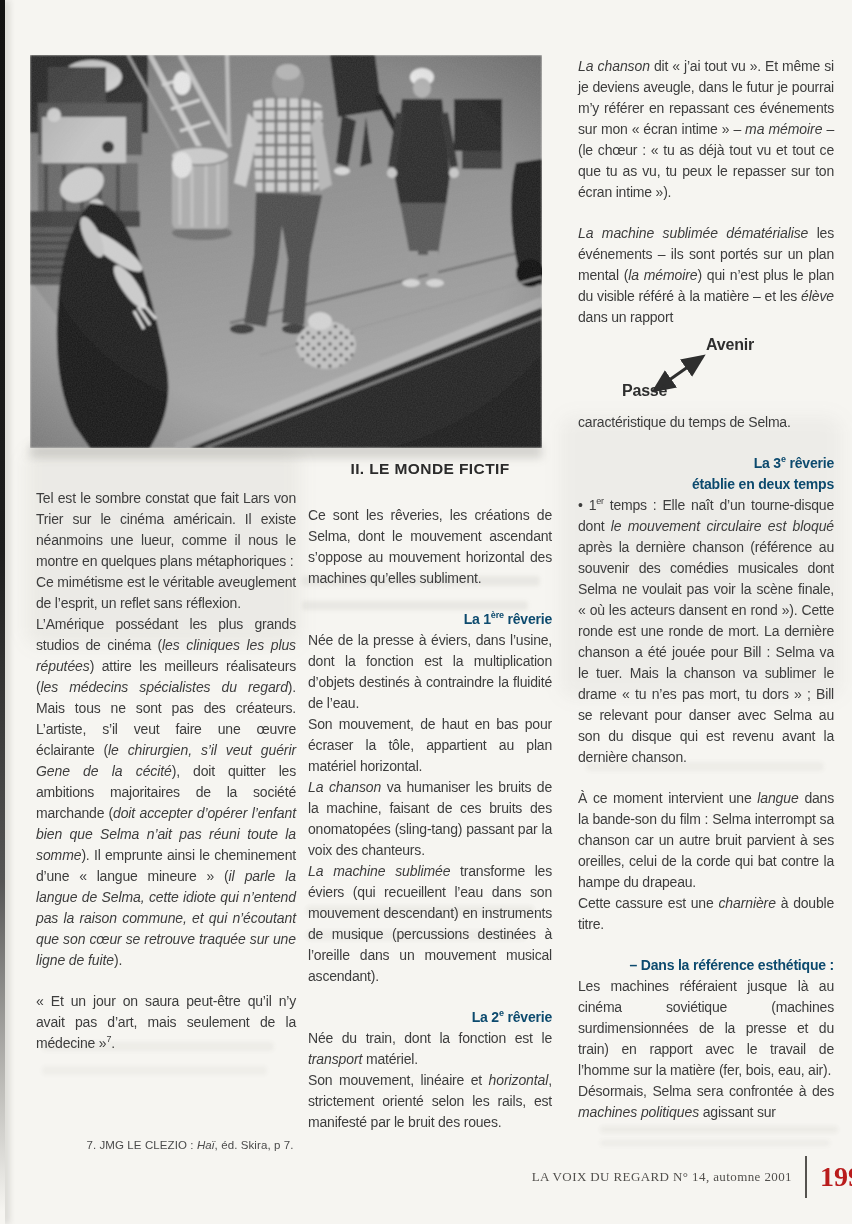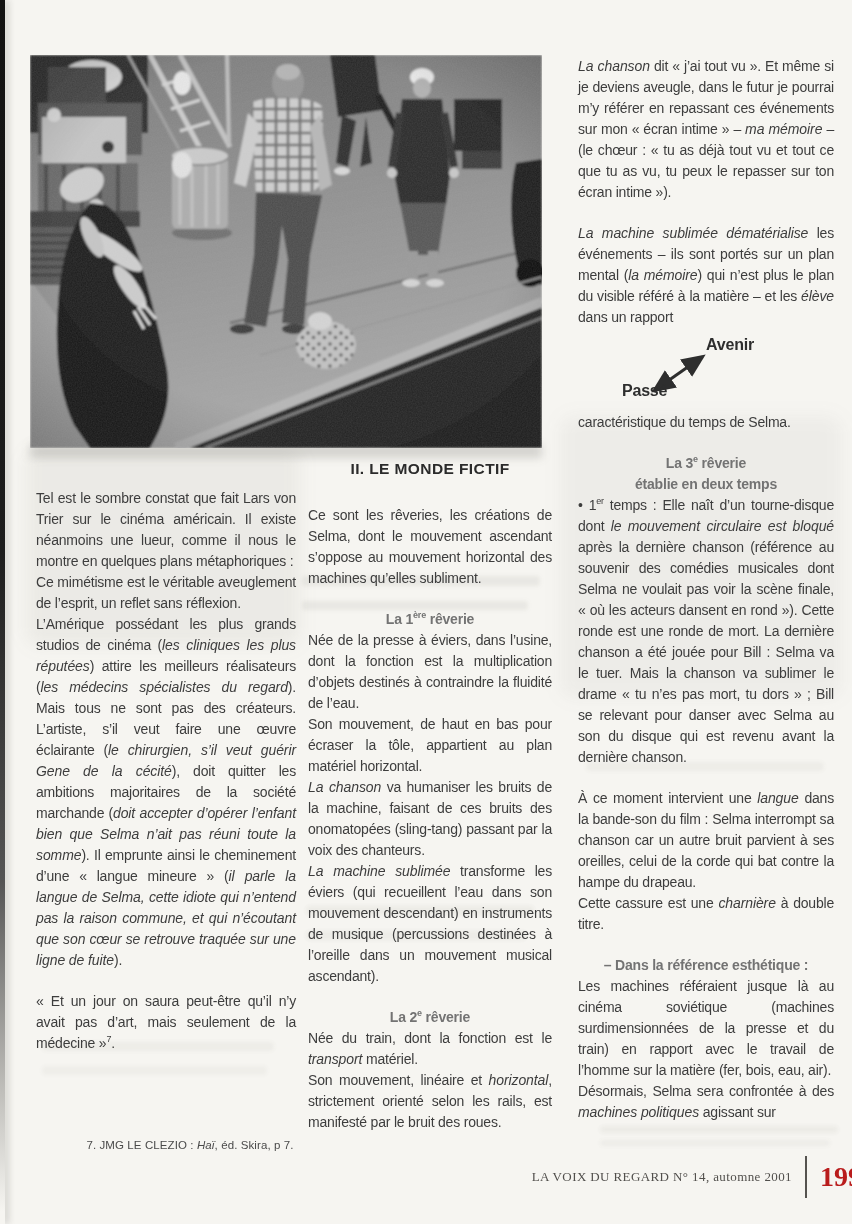--- a/index.html
+++ b/index.html
@@ -24,21 +24,21 @@
   #wash-right{left:560px;top:416px;width:282px;height:282px;background:rgba(95,94,88,.055);}
   #wash-photo{left:30px;top:444px;width:512px;height:14px;background:rgba(60,60,58,.18);filter:blur(4px);border-radius:0;}
   .smudge{position:absolute;background:rgba(92,92,86,.085);filter:blur(2px);border-radius:4px;pointer-events:none;}
   
   .col{position:absolute;text-align:justify;font-size:14px;line-height:21px;letter-spacing:-0.2px;}
   #col-left{left:36px;top:468px;width:260px;}
   #col-mid{left:308px;top:452px;width:244px;}
   #col-right{left:578px;top:56px;width:256px;}
   .blk{margin:0;}
   .blk.mt{margin-top:20px;}
-  .blk.h{font-weight:bold;text-align:center;color:#737373;}
+  .blk.h{font-weight:bold;text-align:right;color:#0c4a6e;}
   .blk.H{
     font-weight:bold;text-align:center;color:#2b2b2b;
     font-size:15.5px;letter-spacing:.4px;margin:6px 0 26px 0;
   }
   sup{font-size:9px;line-height:0;}
   i{letter-spacing:-0.1px;}
   
   #time-diagram{position:relative;height:80px;margin:4px 0 0 0;}
   #time-diagram .lbl{position:absolute;font-weight:bold;color:#2e2e2e;font-size:16px;}
   #lbl-avenir{left:128px;top:2px;}

